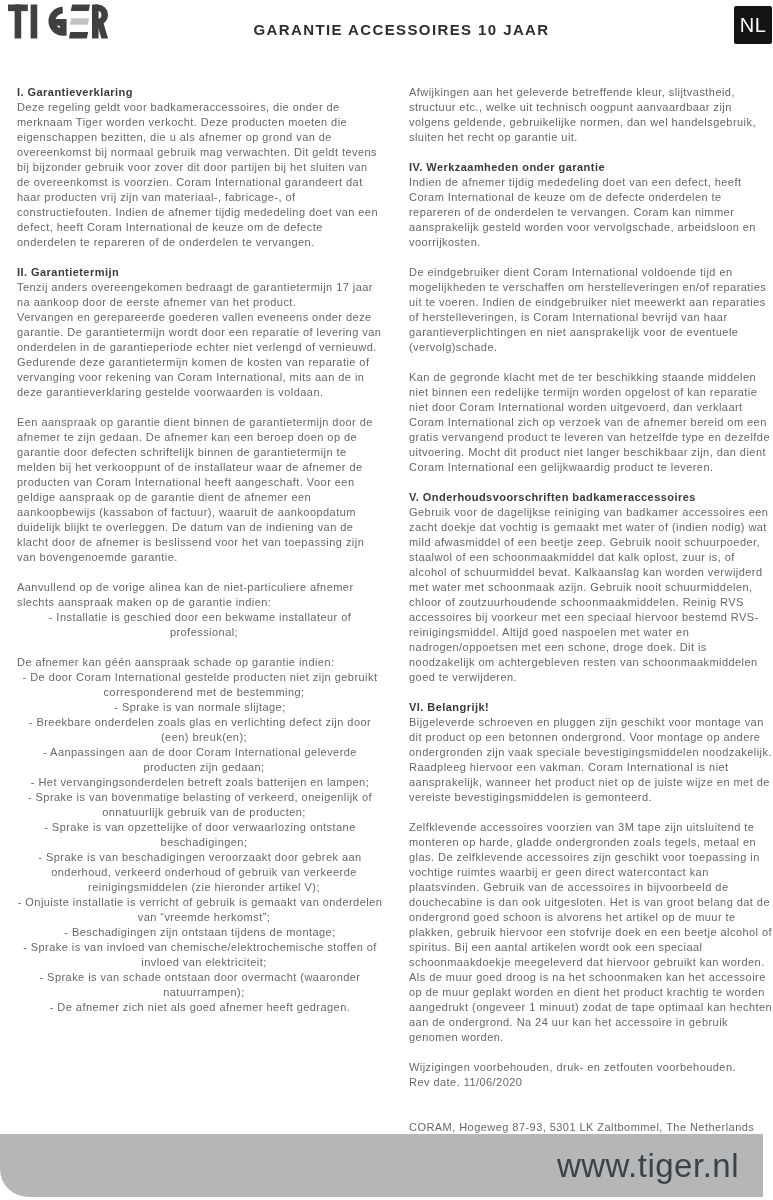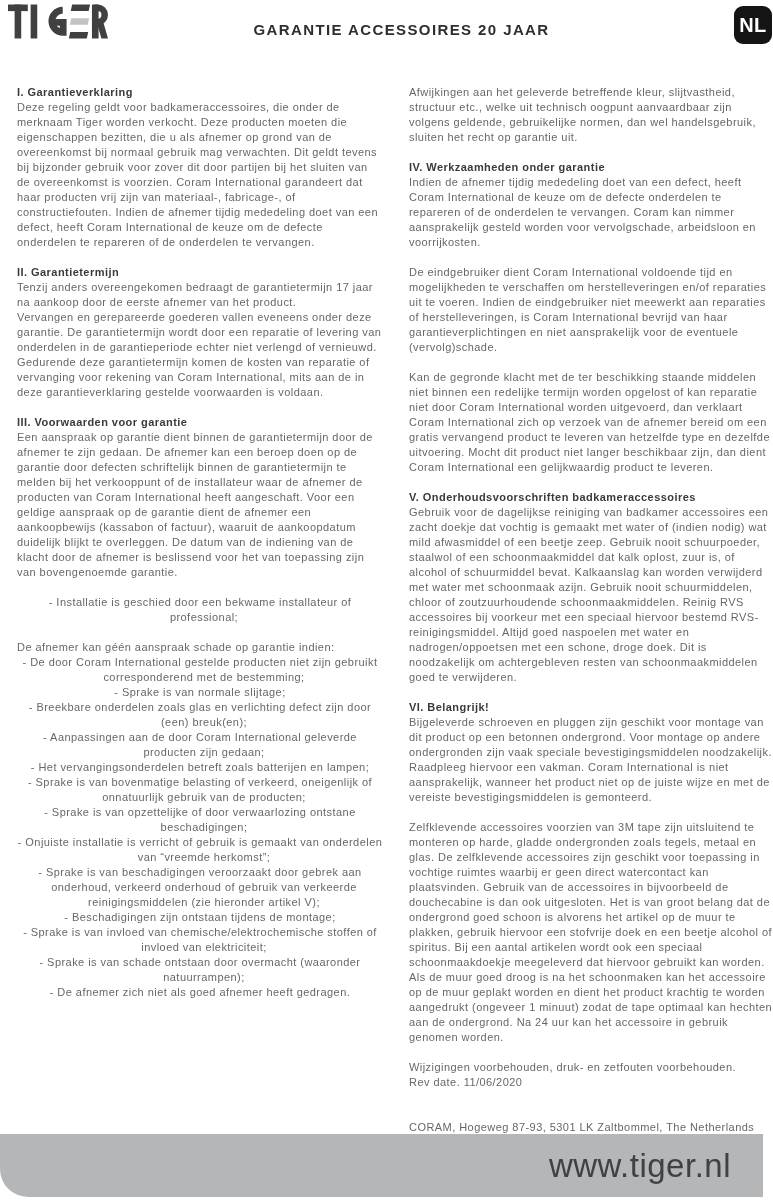--- a/index.html
+++ b/index.html
@@ -4,34 +4,34 @@
 <style>
   html,body{margin:0;padding:0;background:#ffffff;}
   .page{position:relative;width:773px;height:1200px;background:#ffffff;overflow:hidden;
         font-family:"Liberation Sans",sans-serif;}
   
   .header{position:absolute;top:0;left:0;right:0;height:62px;}
   .logo{position:absolute;left:8px;top:4px;width:100px;height:35px;}
   .doc-title{position:absolute;left:150px;right:120px;top:21px;text-align:center;
              font-size:15px;font-weight:bold;letter-spacing:1.4px;color:#2e2e2e;white-space:nowrap;}
   .lang-badge{position:absolute;right:1px;top:6px;width:38px;height:38px;background:#141414;
-              color:#ffffff;font-weight:bold;font-size:20px;display:flex;align-items:center;
-              justify-content:center;border-radius:9px;letter-spacing:0.5px;}
+              color:#ffffff;font-weight:normal;font-size:20px;display:flex;align-items:center;
+              justify-content:center;border-radius:2px;letter-spacing:0.5px;}
   
   .columns{position:absolute;top:85px;left:8px;display:flex;gap:26px;margin-left:9px;}
   .col{width:366px;font-size:11px;line-height:15px;letter-spacing:0.45px;color:#676767;
        text-align:left;}
   .blk-h{font-weight:bold;color:#3a3a3a;margin:0;}
   .blk-p{margin:0;}
   .blk-li{margin:0;padding-left:8px;text-indent:-8px;text-align:center;}
   .blk-gap{height:15px;}
   
   .footer-bar{position:absolute;left:0;right:10px;top:1134px;height:63px;background:#b4b6b8;
               border-radius:0 0 0 28px;display:flex;align-items:center;justify-content:flex-end;
-              padding-right:32px;box-sizing:border-box;}
+              padding-right:24px;box-sizing:border-box;}
   .footer-url{font-size:33px;color:#3d4246;letter-spacing:0.5px;}
 </style>
 </head>
 <body>
 
 <div class="page">
 
   <div class="header">
     <svg class="logo" viewBox="0 0 106 36" xmlns="http://www.w3.org/2000/svg" aria-hidden="true">
 
@@ -43,49 +43,49 @@
       <path d="M 58 6 A 11.5 11.5 0 1 0 58.5 29.5 L 58.5 19 L 50 19" fill="none" stroke="#404040" stroke-width="7.2"></path>
 
       <polygon points="68,0 87,0 85.5,7 66.5,7" fill="#404040"></polygon>
       <polygon points="67,14.5 86,14.5 84.5,21.5 65.5,21.5" fill="#c3c3c3"></polygon>
       <polygon points="66,29 85,29 83.5,36 64.5,36" fill="#404040"></polygon>
 
       <rect x="89" y="0" width="7" height="36" fill="#404040"></rect>
       <path d="M 92 3.5 L 95 3.5 A 7.5 7.5 0 0 1 95 18.5 L 92 18.5" fill="none" stroke="#404040" stroke-width="7"></path>
       <polygon points="93.5,17 100.5,17 106,36 99,36" fill="#404040"></polygon>
     </svg>
-    <div class="doc-title">GARANTIE ACCESSOIRES 20 JAAR</div>
+    <div class="doc-title">GARANTIE ACCESSOIRES 10 JAAR</div>
     <div class="lang-badge">NL</div>
   </div>
 
   <div class="columns">
     <div class="col" id="col-left">
         <div class="blk-h">I. Garantieverklaring</div>
         <div class="blk-p">Deze regeling geldt voor badkameraccessoires, die onder de merknaam Tiger worden verkocht. Deze producten moeten die eigenschappen bezitten, die u als afnemer op grond van de overeenkomst bij normaal gebruik mag verwachten. Dit geldt tevens bij bijzonder gebruik voor zover dit door partijen bij het sluiten van de overeenkomst is voorzien. Coram International garandeert dat haar producten vrij zijn van materiaal-, fabricage-, of constructiefouten. Indien de afnemer tijdig mededeling doet van een defect, heeft Coram International de keuze om de defecte onderdelen te repareren of de onderdelen te vervangen.</div>
         <div class="blk-gap"></div>
         <div class="blk-h">II. Garantietermijn</div>
         <div class="blk-p">Tenzij anders overeengekomen bedraagt de garantietermijn 17 jaar na aankoop door de eerste afnemer van het product.</div>
         <div class="blk-p">Vervangen en gerepareerde goederen vallen eveneens onder deze garantie. De garantietermijn wordt door een reparatie of levering van onderdelen in de garantieperiode echter niet verlengd of vernieuwd.</div>
         <div class="blk-p">Gedurende deze garantietermijn komen de kosten van reparatie of vervanging voor rekening van Coram International, mits aan de in deze garantieverklaring gestelde voorwaarden is voldaan.</div>
         <div class="blk-gap"></div>
-        <div class="blk-h">III. Voorwaarden voor garantie</div>
         <div class="blk-p">Een aanspraak op garantie dient binnen de garantietermijn door de afnemer te zijn gedaan. De afnemer kan een beroep doen op de garantie door defecten schriftelijk binnen de garantietermijn te melden bij het verkooppunt of de installateur waar de afnemer de producten van Coram International heeft aangeschaft. Voor een geldige aanspraak op de garantie dient de afnemer een aankoopbewijs (kassabon of factuur), waaruit de aankoopdatum duidelijk blijkt te overleggen. De datum van de indiening van de klacht door de afnemer is beslissend voor het van toepassing zijn van bovengenoemde garantie.</div>
         <div class="blk-gap"></div>
+        <div class="blk-p">Aanvullend op de vorige alinea kan de niet-particuliere afnemer slechts aanspraak maken op de garantie indien:</div>
         <div class="blk-li">- Installatie is geschied door een bekwame installateur of professional;</div>
         <div class="blk-gap"></div>
         <div class="blk-p">De afnemer kan géén aanspraak schade op garantie indien:</div>
         <div class="blk-li">- De door Coram International gestelde producten niet zijn gebruikt corresponderend met de bestemming;</div>
         <div class="blk-li">- Sprake is van normale slijtage;</div>
         <div class="blk-li">- Breekbare onderdelen zoals glas en verlichting defect zijn door (een) breuk(en);</div>
         <div class="blk-li">- Aanpassingen aan de door Coram International geleverde producten zijn gedaan;</div>
         <div class="blk-li">- Het vervangingsonderdelen betreft zoals batterijen en lampen;</div>
         <div class="blk-li">- Sprake is van bovenmatige belasting of verkeerd, oneigenlijk of onnatuurlijk gebruik van de producten;</div>
         <div class="blk-li">- Sprake is van opzettelijke of door verwaarlozing ontstane beschadigingen;</div>
+        <div class="blk-li">- Sprake is van beschadigingen veroorzaakt door gebrek aan onderhoud, verkeerd onderhoud of gebruik van verkeerde reinigingsmiddelen (zie hieronder artikel V);</div>
         <div class="blk-li">- Onjuiste installatie is verricht of gebruik is gemaakt van onderdelen van “vreemde herkomst”;</div>
-        <div class="blk-li">- Sprake is van beschadigingen veroorzaakt door gebrek aan onderhoud, verkeerd onderhoud of gebruik van verkeerde reinigingsmiddelen (zie hieronder artikel V);</div>
         <div class="blk-li">- Beschadigingen zijn ontstaan tijdens de montage;</div>
         <div class="blk-li">- Sprake is van invloed van chemische/elektrochemische stoffen of invloed van elektriciteit;</div>
         <div class="blk-li">- Sprake is van schade ontstaan door overmacht (waaronder natuurrampen);</div>
         <div class="blk-li">- De afnemer zich niet als goed afnemer heeft gedragen.</div>
       </div>
     <div class="col" id="col-right">
         <div class="blk-p">Afwijkingen aan het geleverde betreffende kleur, slijtvastheid, structuur etc., welke uit technisch oogpunt aanvaardbaar zijn volgens geldende, gebruikelijke normen, dan wel handelsgebruik, sluiten het recht op garantie uit.</div>
         <div class="blk-gap"></div>
         <div class="blk-h">IV. Werkzaamheden onder garantie</div>
         <div class="blk-p">Indien de afnemer tijdig mededeling doet van een defect, heeft Coram International de keuze om de defecte onderdelen te repareren of de onderdelen te vervangen. Coram kan nimmer aansprakelijk gesteld worden voor vervolgschade, arbeidsloon en voorrijkosten.</div>

